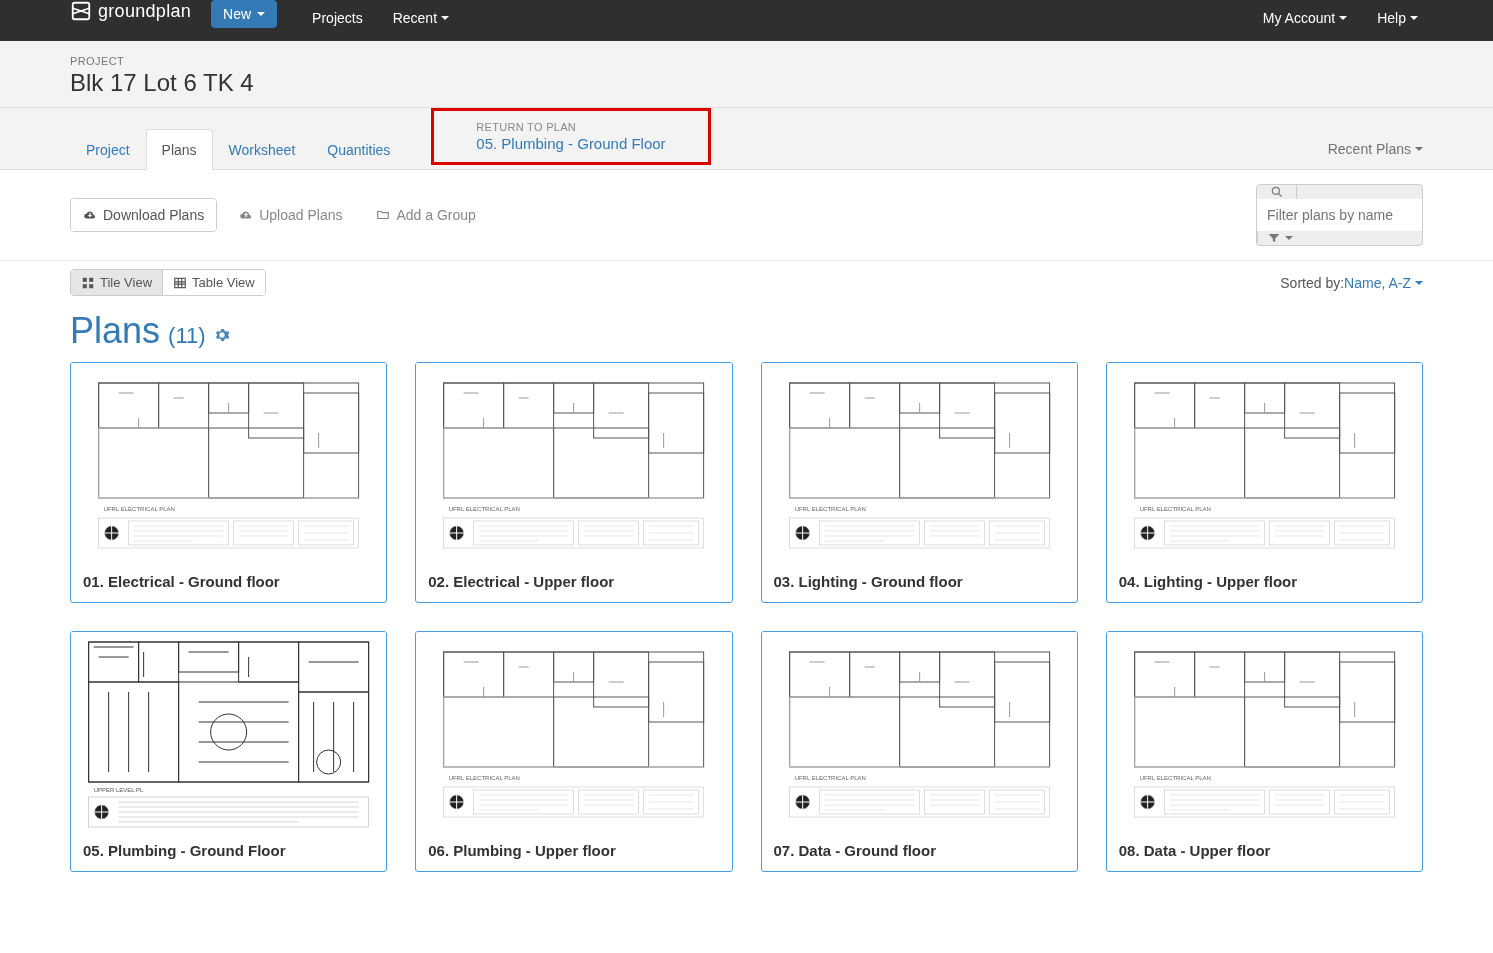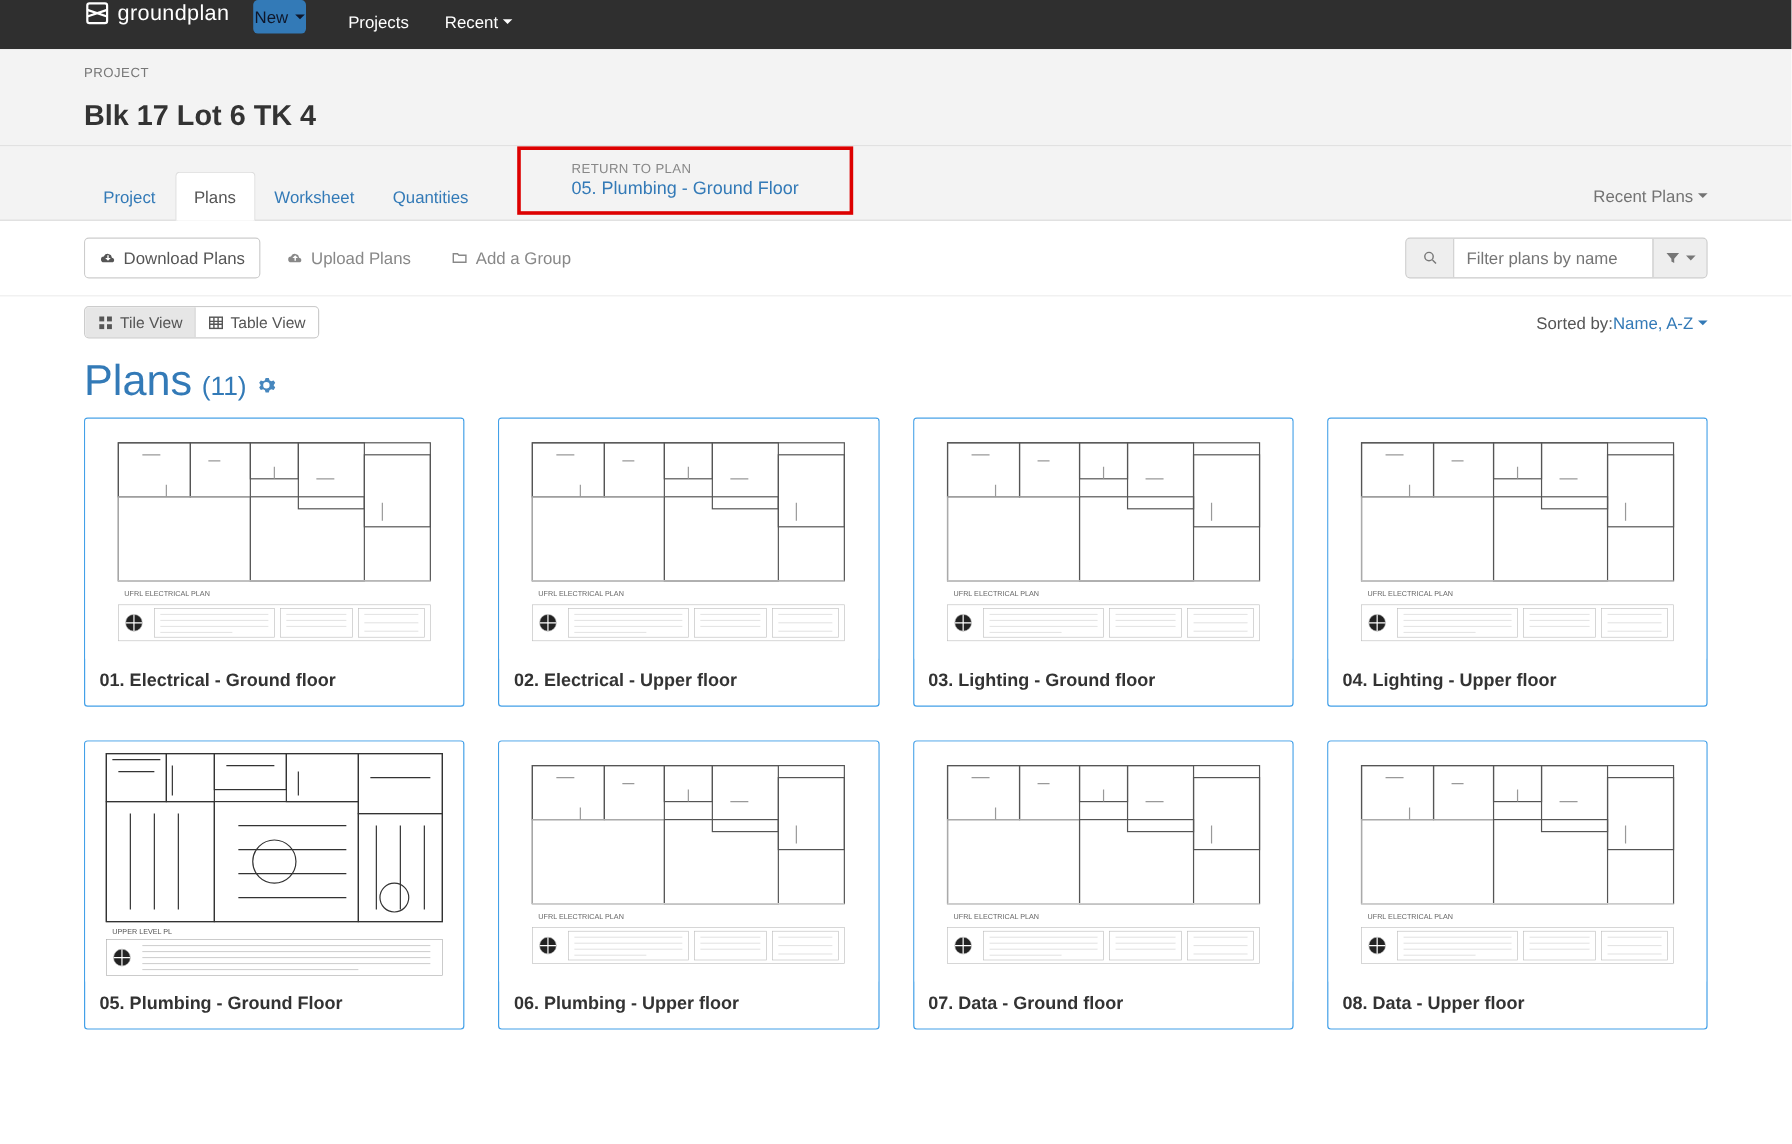--- a/index.html
+++ b/index.html
@@ -3,43 +3,43 @@
   <meta charset="utf-8">
   <style>
     * { box-sizing: border-box; margin: 0; padding: 0; }
     body { font-family: -apple-system, "Helvetica Neue", Helvetica, Arial, sans-serif; font-size: 14px; color: #333; background: #fff; }
     a { color: #337ab7; text-decoration: none; }
 
     .navbar { background: #2f2f2f; height: 41px; display: flex; align-items: flex-start; padding: 0 0 0 70px; color: #fff; }
     .brand { display: flex; align-items: center; gap: 6px; margin-right: 20px; }
     .brand svg { display: block; }
     .brand-text { font-size: 18px; font-weight: 300; color: #fff; letter-spacing: 0.3px; }
-    .btn-new { background: #337ab7; color: #0f172a; border: none; border-radius: 4px; padding: 6px 1px; font-size: 14px; margin-right: 20px; display: inline-flex; align-items: center; gap: 6px; cursor: pointer; }
+    .btn-new { background: #337ab7; color: #ffffff; border: none; border-radius: 4px; padding: 6px 12px; font-size: 14px; margin-right: 20px; display: inline-flex; align-items: center; gap: 6px; cursor: pointer; }
     .nav-link { color: #fff; padding: 10px 15px; cursor: pointer; display: inline-flex; align-items: center; gap: 4px; }
     .nav-right { margin-left: auto; display: flex; align-items: center; padding-right: 60px; }
     .caret { display: inline-block; width: 0; height: 0; border-left: 4px solid transparent; border-right: 4px solid transparent; border-top: 4px solid currentColor; }
 
     .project-bar { background: #f3f3f3; padding: 14px 70px 0 70px; border-bottom: 1px solid #ddd; }
     .project-label { font-size: 11px; color: #777; letter-spacing: 0.4px; }
-    .project-title { font-size: 24px; font-weight: 700; color: #333; margin-top: 16px; margin-bottom: 10px; }
+    .project-title { font-size: 24px; font-weight: 400; color: #333; margin-top: 2px; margin-bottom: 10px; }
 
     .tabs-row { background: #f3f3f3; padding: 0 70px; display: flex; align-items: flex-end; border-bottom: 1px solid #ddd; position: relative; }
     .tab { padding: 12px 15px; cursor: pointer; color: #337ab7; border: 1px solid transparent; border-bottom: none; background: transparent; margin-bottom: -1px; }
     .tab.active { background: #fff; color: #555; border-color: #ddd; border-bottom-color: #fff; border-radius: 4px 4px 0 0; }
     .return-block { border: 3px solid #d00; padding: 10px 42px; margin-left: 25px; margin-bottom: 4px; }
     .return-label { font-size: 11px; color: #888; letter-spacing: 0.3px; }
     .return-link { color: #337ab7; font-size: 15px; margin-top: 2px; }
     .recent-plans { margin-left: auto; color: #737373; padding: 12px 0; display: inline-flex; align-items: center; gap: 4px; cursor: pointer; }
 
     .toolbar { padding: 14px 70px; display: flex; align-items: center; gap: 10px; border-bottom: 1px solid #eee; }
     .btn-group { border: 1px solid #ccc; border-radius: 4px; display: inline-flex; overflow: hidden; }
     .tb-btn { padding: 8px 12px; background: #fff; color: #555; border: none; display: inline-flex; align-items: center; gap: 6px; cursor: pointer; font-size: 14px; }
     .tb-btn.grey { color: #888; }
     .toolbar-right { margin-left: auto; display: flex; }
-    .search-group { display: flex; border: 1px solid #ccc; border-radius: 4px; overflow: hidden; background: #eee; }
+    .search-group { display: flex; border: 1px solid #ccc; border-radius: 4px; overflow: hidden; background: #eee; flex-direction: column; }
     .search-icon-btn { width: 40px; display: flex; align-items: center; justify-content: center; color: #777; background: #eee; border: none; border-right: 1px solid #ccc; cursor: pointer; }
     .search-input { border: none; padding: 8px 10px; width: 165px; outline: none; font-size: 14px; background: #fff; }
     .filter-btn { display: inline-flex; align-items: center; justify-content: center; width: 45px; color: #777; background: #eee; border: none; border-left: 1px solid #ccc; cursor: pointer; gap: 4px; }
 
     .view-row { padding: 8px 70px; display: flex; align-items: center; }
     .view-group { border: 1px solid #ccc; border-radius: 4px; display: inline-flex; overflow: hidden; }
     .view-btn { padding: 5px 10px; background: #fff; color: #555; border: none; display: inline-flex; align-items: center; gap: 5px; cursor: pointer; font-size: 13px; }
     .view-btn.active { background: #e6e6e6; }
     .view-btn + .view-btn { border-left: 1px solid #ccc; }
     .sort-label { margin-left: auto; color: #555; }
@@ -73,20 +73,30 @@
   </a>
   <button class="btn-new">
     <span>New</span>
     <span class="caret"></span>
   </button>
   <a class="nav-link">Projects</a>
   <a class="nav-link">
     <span>Recent</span>
     <span class="caret"></span>
   </a>
+  <div class="nav-right">
+    <a class="nav-link">
+      <span>My Account</span>
+      <span class="caret"></span>
+    </a>
+    <a class="nav-link">
+      <span>Help</span>
+      <span class="caret"></span>
+    </a>
+  </div>
 </div>
 
 <div class="project-bar">
   <div class="project-label">PROJECT</div>
   <div class="project-title">Blk 17 Lot 6 TK 4</div>
 </div>
 
 <div class="tabs-row">
   <div class="tab">Project</div>
   <div class="tab active">Plans</div>

